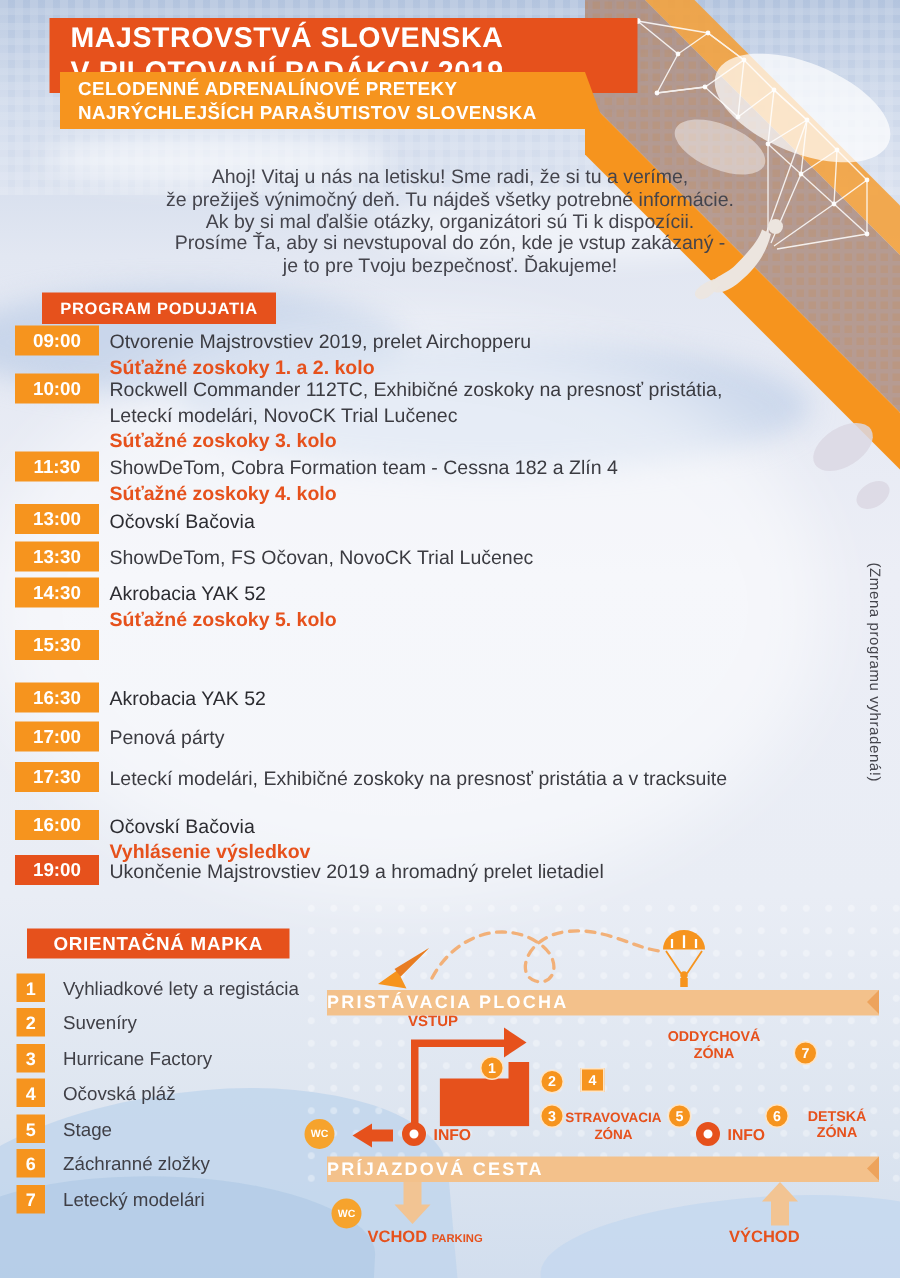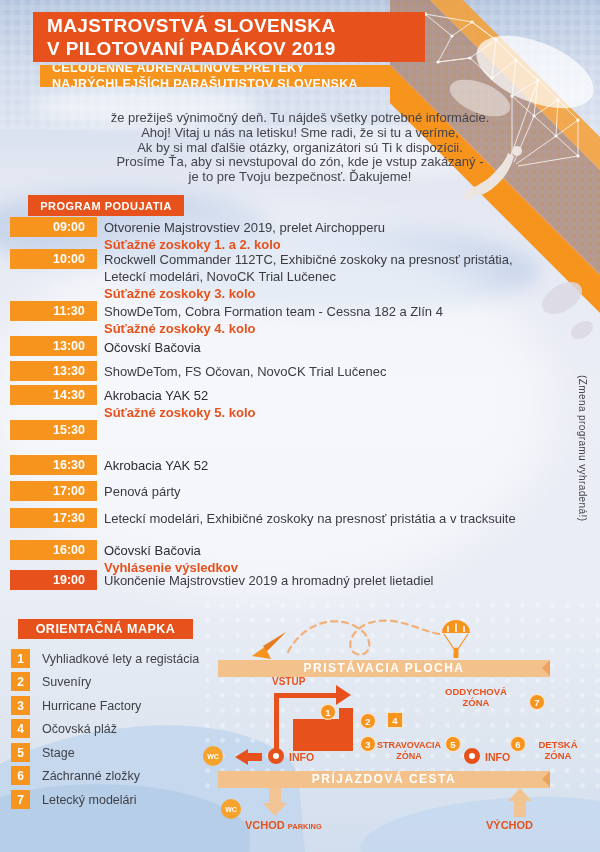--- a/index.html
+++ b/index.html
@@ -12,47 +12,47 @@
   .checker{position:absolute;left:0;top:0;width:600px;height:130px;opacity:.25;
     background-image:repeating-linear-gradient(0deg,rgba(255,255,255,.5) 0 5px,transparent 5px 10px),
                      repeating-linear-gradient(90deg,rgba(255,255,255,.5) 0 5px,transparent 5px 10px);}
   .dotgrid{position:absolute;left:200px;top:598px;width:400px;height:200px;opacity:.45;
     background-image:radial-gradient(rgba(255,255,255,.75) 2px,transparent 2.6px);background-size:15px 15px;}
   .hill{position:absolute;border-radius:55% 45% 0 0;}
   
   .title-box{left:33px;top:12px;width:392px;height:50px;background:#e6511c;z-index:5;
              display:flex;flex-direction:column;justify-content:center;padding-left:14px;box-sizing:border-box;}
   .title-box div{color:#fff;font-weight:bold;font-size:19px;line-height:23px;letter-spacing:.4px;}
-  .subtitle-box{left:40px;top:65px;width:364px;height:22px;background:#f6941e;z-index:5;
+  .subtitle-box{left:40px;top:48px;width:364px;height:38px;background:#f6941e;z-index:5;
              clip-path:polygon(0 0,calc(100% - 14px) 0,100% 100%,0 100%);
              display:flex;flex-direction:column;justify-content:center;padding-left:12px;box-sizing:border-box;}
   .subtitle-box div{color:#fff;font-weight:bold;font-size:12.5px;line-height:16px;letter-spacing:.3px;}
   .intro{left:0;top:111px;width:600px;text-align:center;z-index:4;color:#44444c;font-size:13px;line-height:14.8px;}
   
   .sec-head{background:#e6511c;color:#fff;font-weight:bold;font-size:11px;letter-spacing:.5px;
             display:flex;align-items:center;justify-content:center;z-index:4;}
   .prog-head{left:28px;top:195px;width:156px;height:21px;}
   .map-head{left:18px;top:619px;width:175px;height:20px;font-size:12.5px;}
   .sched-row{position:absolute;left:10px;display:flex;align-items:flex-start;z-index:4;}
   .time-badge{width:56px;height:20px;background:#f6941e;color:#fff;font-weight:bold;font-size:12.5px;
-              display:flex;align-items:center;justify-content:center;flex:0 0 56px;margin-right:7px;margin-top:-2px;padding-left:31px;}
+              display:flex;align-items:center;justify-content:center;flex:0 0 56px;margin-right:7px;margin-top:-2px;}
   .time-badge.dark{background:#e6511c;}
   .sline{font-size:13px;line-height:17px;color:#3b3b41;white-space:nowrap;}
   .sline.bold{font-weight:normal;color:#2c2c31;}
   .sline.accent{font-weight:bold;color:#e6511c;}
   .side-note{left:577px;top:375px;height:190px;writing-mode:vertical-rl;font-size:10px;color:#45454c;
              letter-spacing:.4px;z-index:4;}
   
   .leg-item{position:absolute;left:11px;display:flex;align-items:center;z-index:4;}
   .leg-num{width:19px;height:19px;background:#f6941e;color:#fff;font-weight:bold;font-size:12px;
            display:flex;align-items:center;justify-content:center;margin-right:12px;flex:0 0 19px;}
   .leg-label{font-size:12.5px;color:#3f3f46;}
   
-  .banner{left:218px;width:332px;height:17px;background:#f3c18b;color:#fff;font-weight:bold;font-size:12px;
-          letter-spacing:1.5px;text-align:center;line-height:17px;z-index:4;}
+  .banner{left:218px;width:368px;height:17px;background:#f3c18b;color:#fff;font-weight:bold;font-size:12px;
+          letter-spacing:1.5px;line-height:17px;z-index:4;}
   .banner::after{content:"";position:absolute;right:0;top:0;border-top:8.5px solid transparent;border-bottom:8.5px solid transparent;border-right:8px solid #eda35c;}
   .zone-label{position:absolute;text-align:center;color:#e6511c;font-weight:bold;z-index:5;}
   .marker{position:absolute;width:16px;height:16px;background:#f6941e;color:#fff;font-weight:bold;font-size:9.5px;
           display:flex;align-items:center;justify-content:center;border:1px solid rgba(255,255,255,.75);
           box-sizing:border-box;z-index:6;}
   .marker.round{border-radius:50%;}
   .wc{position:absolute;width:20px;height:20px;border-radius:50%;background:#f6a32d;color:#fff;font-weight:bold;
       font-size:7px;display:flex;align-items:center;justify-content:center;z-index:6;}
   .donut{position:absolute;width:16px;height:16px;border:5px solid #e6511c;border-radius:50%;background:#fff;
          box-sizing:border-box;z-index:6;}
@@ -146,22 +146,22 @@
   <div class="abs title-box">
     <div>MAJSTROVSTVÁ SLOVENSKA</div>
     <div>V PILOTOVANÍ PADÁKOV 2019</div>
   </div>
   <div class="abs subtitle-box">
     <div>CELODENNÉ ADRENALÍNOVÉ PRETEKY</div>
     <div>NAJRÝCHLEJŠÍCH PARAŠUTISTOV SLOVENSKA</div>
   </div>
 
   <div class="abs intro">
+    <div>Ahoj! Vitaj u nás na letisku! Sme radi, že si tu a veríme,</div>
     <div>že prežiješ výnimočný deň. Tu nájdeš všetky potrebné informácie.</div>
-    <div>Ahoj! Vitaj u nás na letisku! Sme radi, že si tu a veríme,</div>
     <div>Ak by si mal ďalšie otázky, organizátori sú Ti k dispozícii.</div>
     <div>Prosíme Ťa, aby si nevstupoval do zón, kde je vstup zakázaný -</div>
     <div>je to pre Tvoju bezpečnosť. Ďakujeme!</div>
   </div>
 
   <div class="abs sec-head prog-head">PROGRAM PODUJATIA</div>
   <div>
       <div class="sched-row" style="top: 219px;">
         <span class="time-badge">09:00</span>
         <div>

